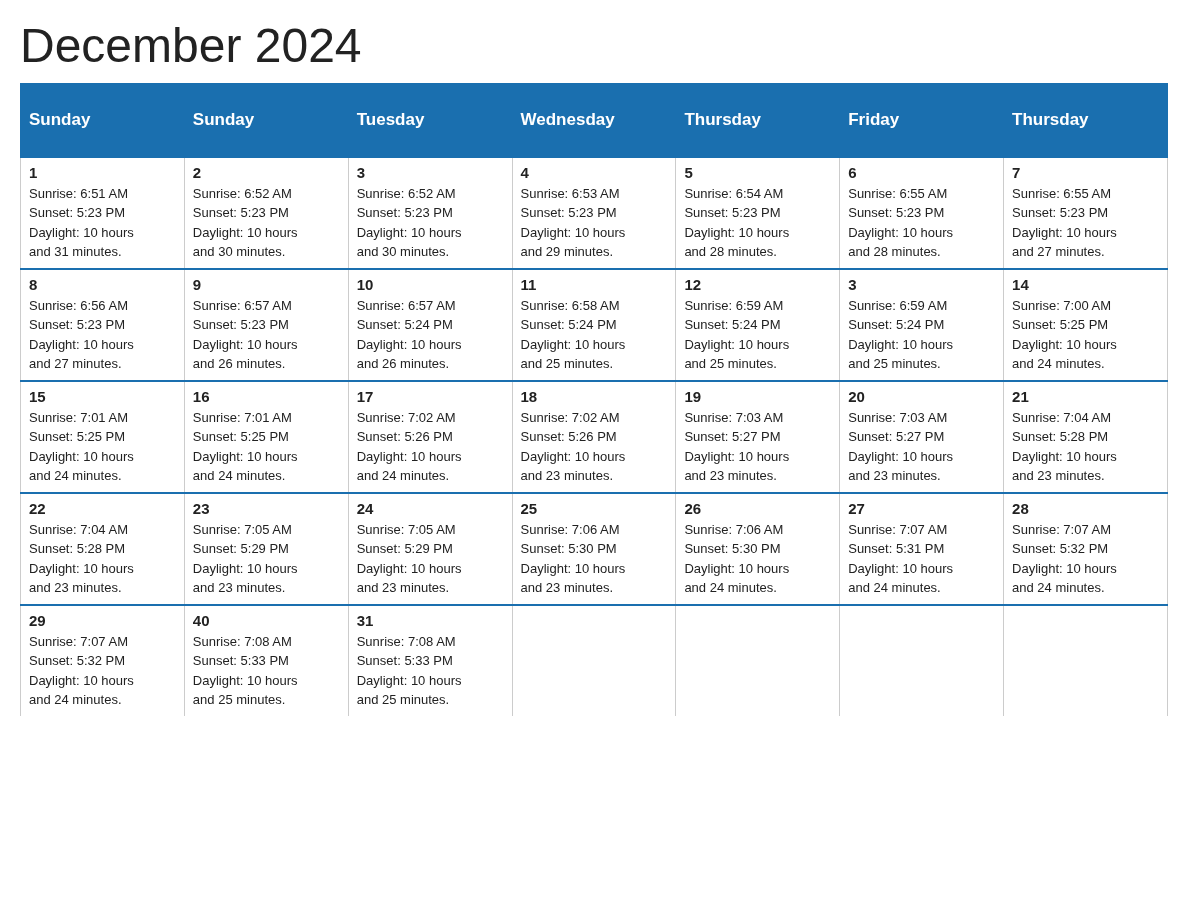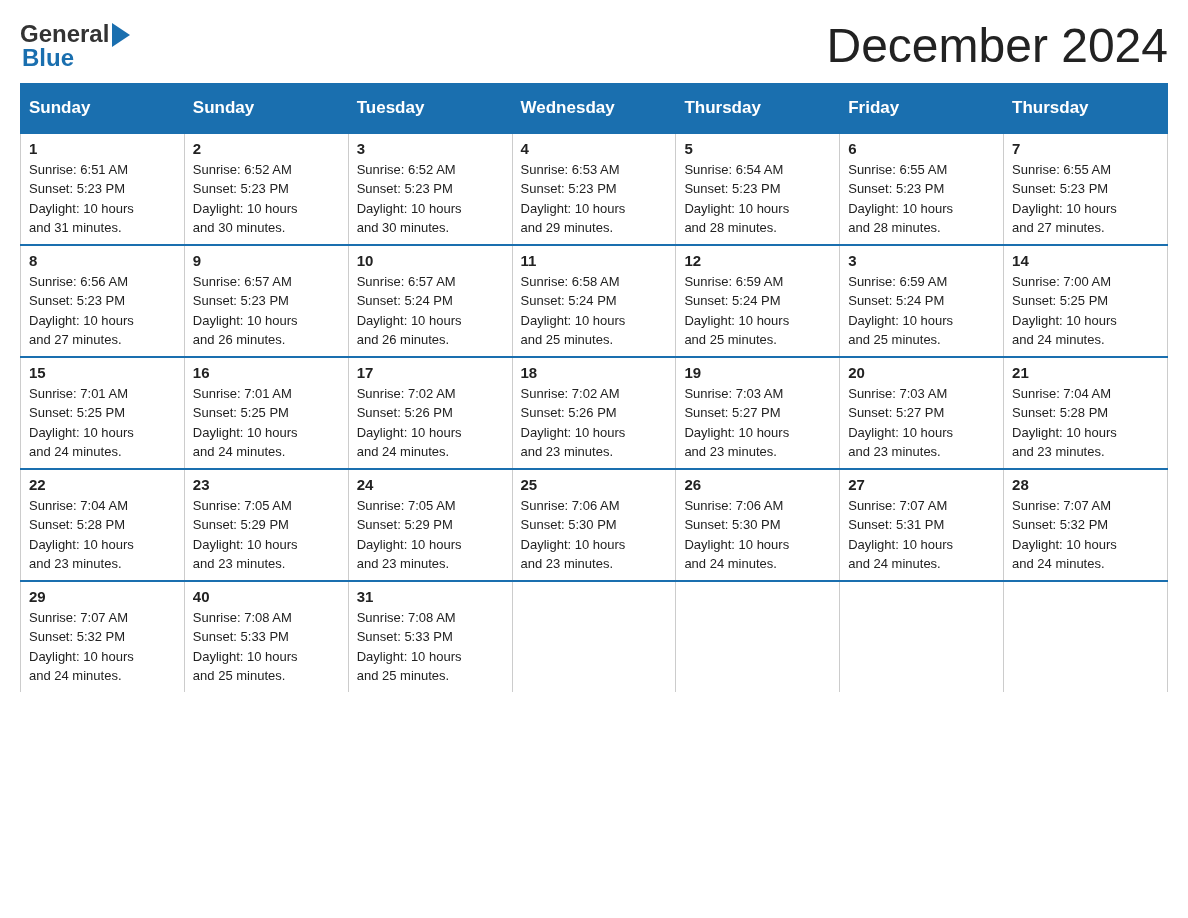--- a/index.html
+++ b/index.html
@@ -33,21 +33,21 @@
     .calendar-table {
       width: 100%;
       border-collapse: collapse;
       margin-top: 10px;
     }
     .calendar-table th {
       background-color: #1a6faf;
       color: #fff;
       font-size: 17px;
       font-weight: bold;
-      padding: 14px 8px;
+      padding: 26px 8px;
       text-align: left;
       border: 1px solid #1a6faf;
     }
     .calendar-table td {
       vertical-align: top;
       padding: 6px 8px;
       border: 1px solid #ccc;
       font-size: 13px;
       color: #222;
       width: 14.28%;
@@ -104,27 +104,20 @@
       font-weight: bold;
       color: #1a6faf;
       margin-top: -4px;
       padding-left: 2px;
     }
   </style>
 </head>
 <body>
 
 <div class="header-section">
-  <div class="logo-container">
-    <div class="logo-top">
-      <span class="logo-general">General</span>
-      <span class="logo-triangle"></span>
-    </div>
-    <div class="logo-bottom">Blue</div>
-  </div>
   <div class="title-section">
     <div class="month-title">December 2024</div>
   </div>
 </div>
 
 <table class="calendar-table">
   <thead>
     <tr>
       <th>Sunday</th>
       <th>Sunday</th>

